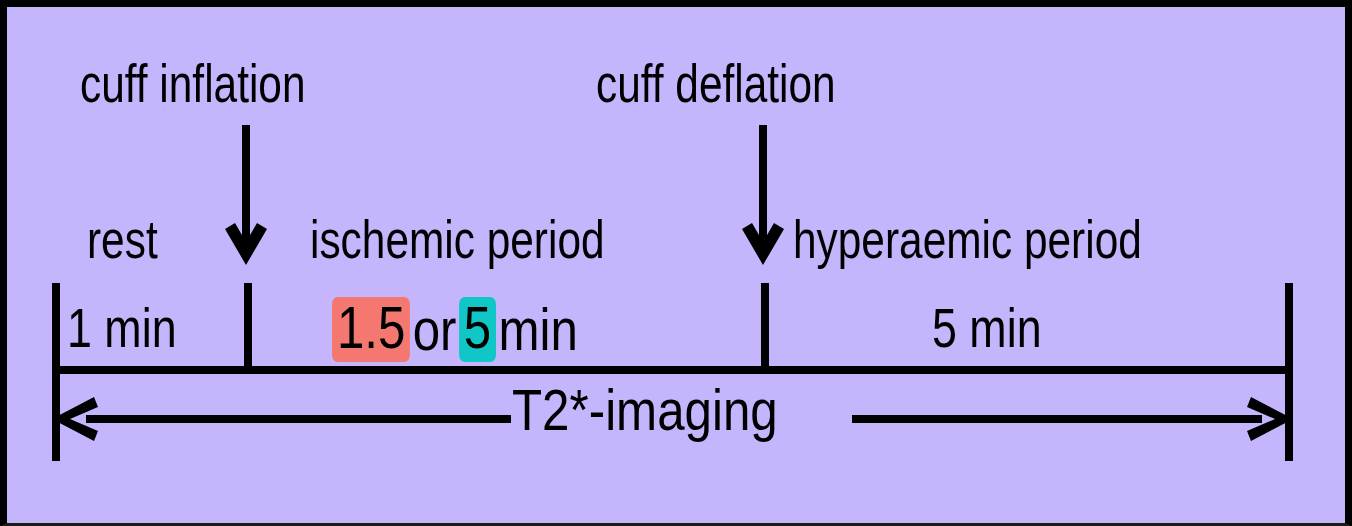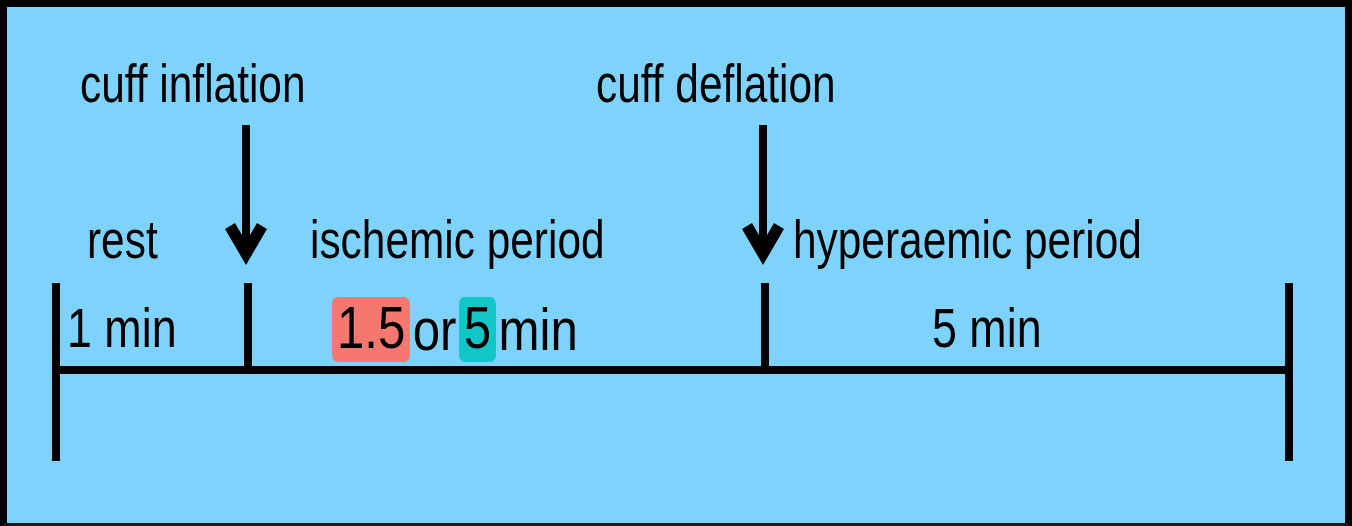--- a/index.html
+++ b/index.html
@@ -4,21 +4,21 @@
 <style>
   html, body {
     margin: 0;
     padding: 0;
     background: #ffffff;
   }
   #figure {
     position: relative;
     width: 1352px;
     height: 526px;
-    background: #7dd3fc;
+    background: #c4b5fd;
     box-sizing: border-box;
     border-top: 7px solid #000000;
     border-left: 7px solid #000000;
     border-right: 7px solid #000000;
     border-bottom: 3px solid #1a1a1a;
     font-family: "Liberation Sans", "DejaVu Sans", sans-serif;
     overflow: hidden;
   }
   .canvas {
     position: absolute;
@@ -188,15 +188,30 @@
     </div>
 
     <div class="lbl lbl-dur" id="dur-hyper">5 min</div>
 
     <div id="axis"></div>
     <div class="vline" id="bar-left"></div>
     <div class="vline" id="bar-right"></div>
     <div class="tick" id="tick-1"></div>
     <div class="tick" id="tick-2"></div>
 
+    <div id="imaging-row">
+      <div class="arrowhead" id="head-left">
+        <svg width="46" height="48" viewBox="0 0 46 48" xmlns="http://www.w3.org/2000/svg">
+          <polygon points="0,24 42,2 46,12 18,24 46,36 42,46" fill="#000000"></polygon>
+        </svg>
+      </div>
+      <div class="dbl-seg" id="seg-left"></div>
+      <div id="imaging-label">T2*-imaging</div>
+      <div class="dbl-seg" id="seg-right"></div>
+      <div class="arrowhead" id="head-right">
+        <svg width="46" height="48" viewBox="0 0 46 48" xmlns="http://www.w3.org/2000/svg">
+          <polygon points="46,24 4,2 0,12 28,24 0,36 4,46" fill="#000000"></polygon>
+        </svg>
+      </div>
+    </div>
 
   </div>
 </div>
 
 </body></html>

